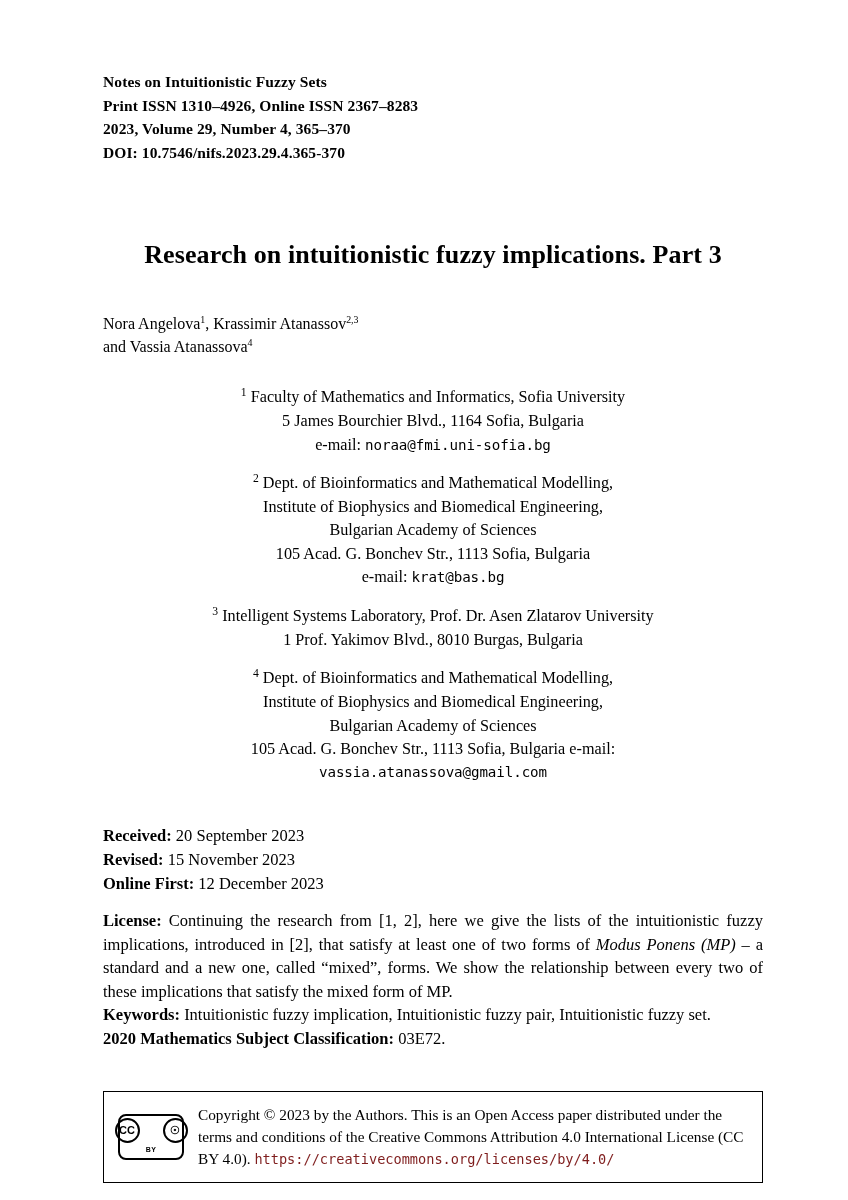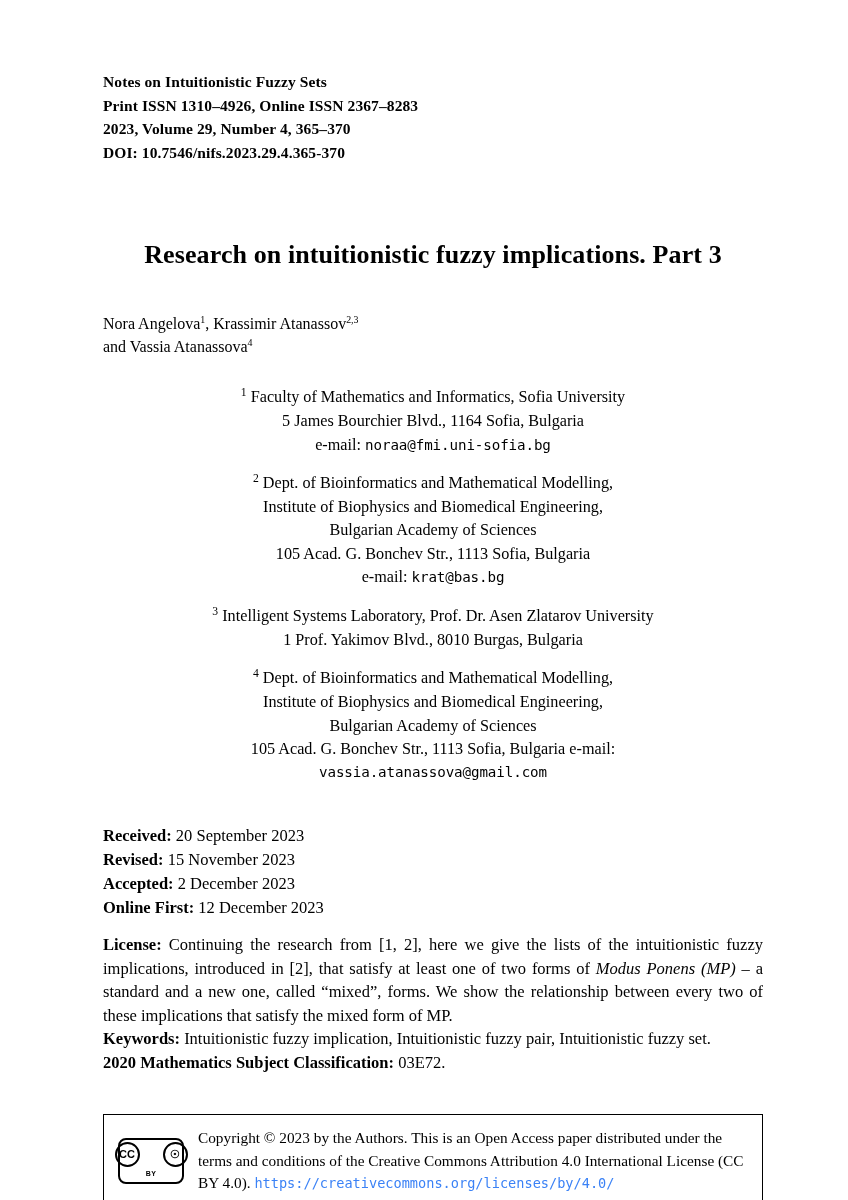--- a/index.html
+++ b/index.html
@@ -144,21 +144,21 @@
     font-family: "Liberation Sans", sans-serif;
     font-size: 7px;
     font-weight: bold;
     letter-spacing: 0.5px;
     margin-top: 2px;
   }
   .copyright-text { flex: 1 1 auto; }
   .copyright-text .url {
     font-family: "DejaVu Sans Mono", monospace;
     font-size: 13.6px;
-    color: #3b82f6;
+    color: #7f1d1d;
   }
 </style>
 </head>
 <body>
 
 <div class="page">
   <div class="content">
 
     <div class="journal-header">
       <div>Notes on Intuitionistic Fuzzy Sets</div>
@@ -208,21 +208,20 @@
       </div>
 
     </div>
 
     <div class="dates">
       <div class="dates-row">
         <div><b>Received:</b><span> 20 September 2023</span></div>
         <div><b>Revised:</b><span> 15 November 2023</span></div>
       </div>
       <div class="dates-row">
-        <div><b>Accepted:</b><span> 2 December 2023</span></div>
         <div><b>Online First:</b><span> 12 December 2023</span></div>
       </div>
     </div>
 
     <div class="abstract">
       <p><b>License:</b><span> Continuing the research from [1, 2], here we give the lists of the intuitionistic fuzzy implications, introduced in [2], that satisfy at least one of two forms of </span><i>Modus Ponens (MP)</i><span> – a standard and a new one, called “mixed”, forms. We show the relationship between every two of these implications that satisfy the mixed form of MP.</span></p>
       <p class="kw-line"><b>Keywords:</b><span> Intuitionistic fuzzy implication, Intuitionistic fuzzy pair, Intuitionistic fuzzy set.</span></p>
       <p class="kw-line"><b>2020 Mathematics Subject Classification:</b><span> 03E72.</span></p>
     </div>
 

